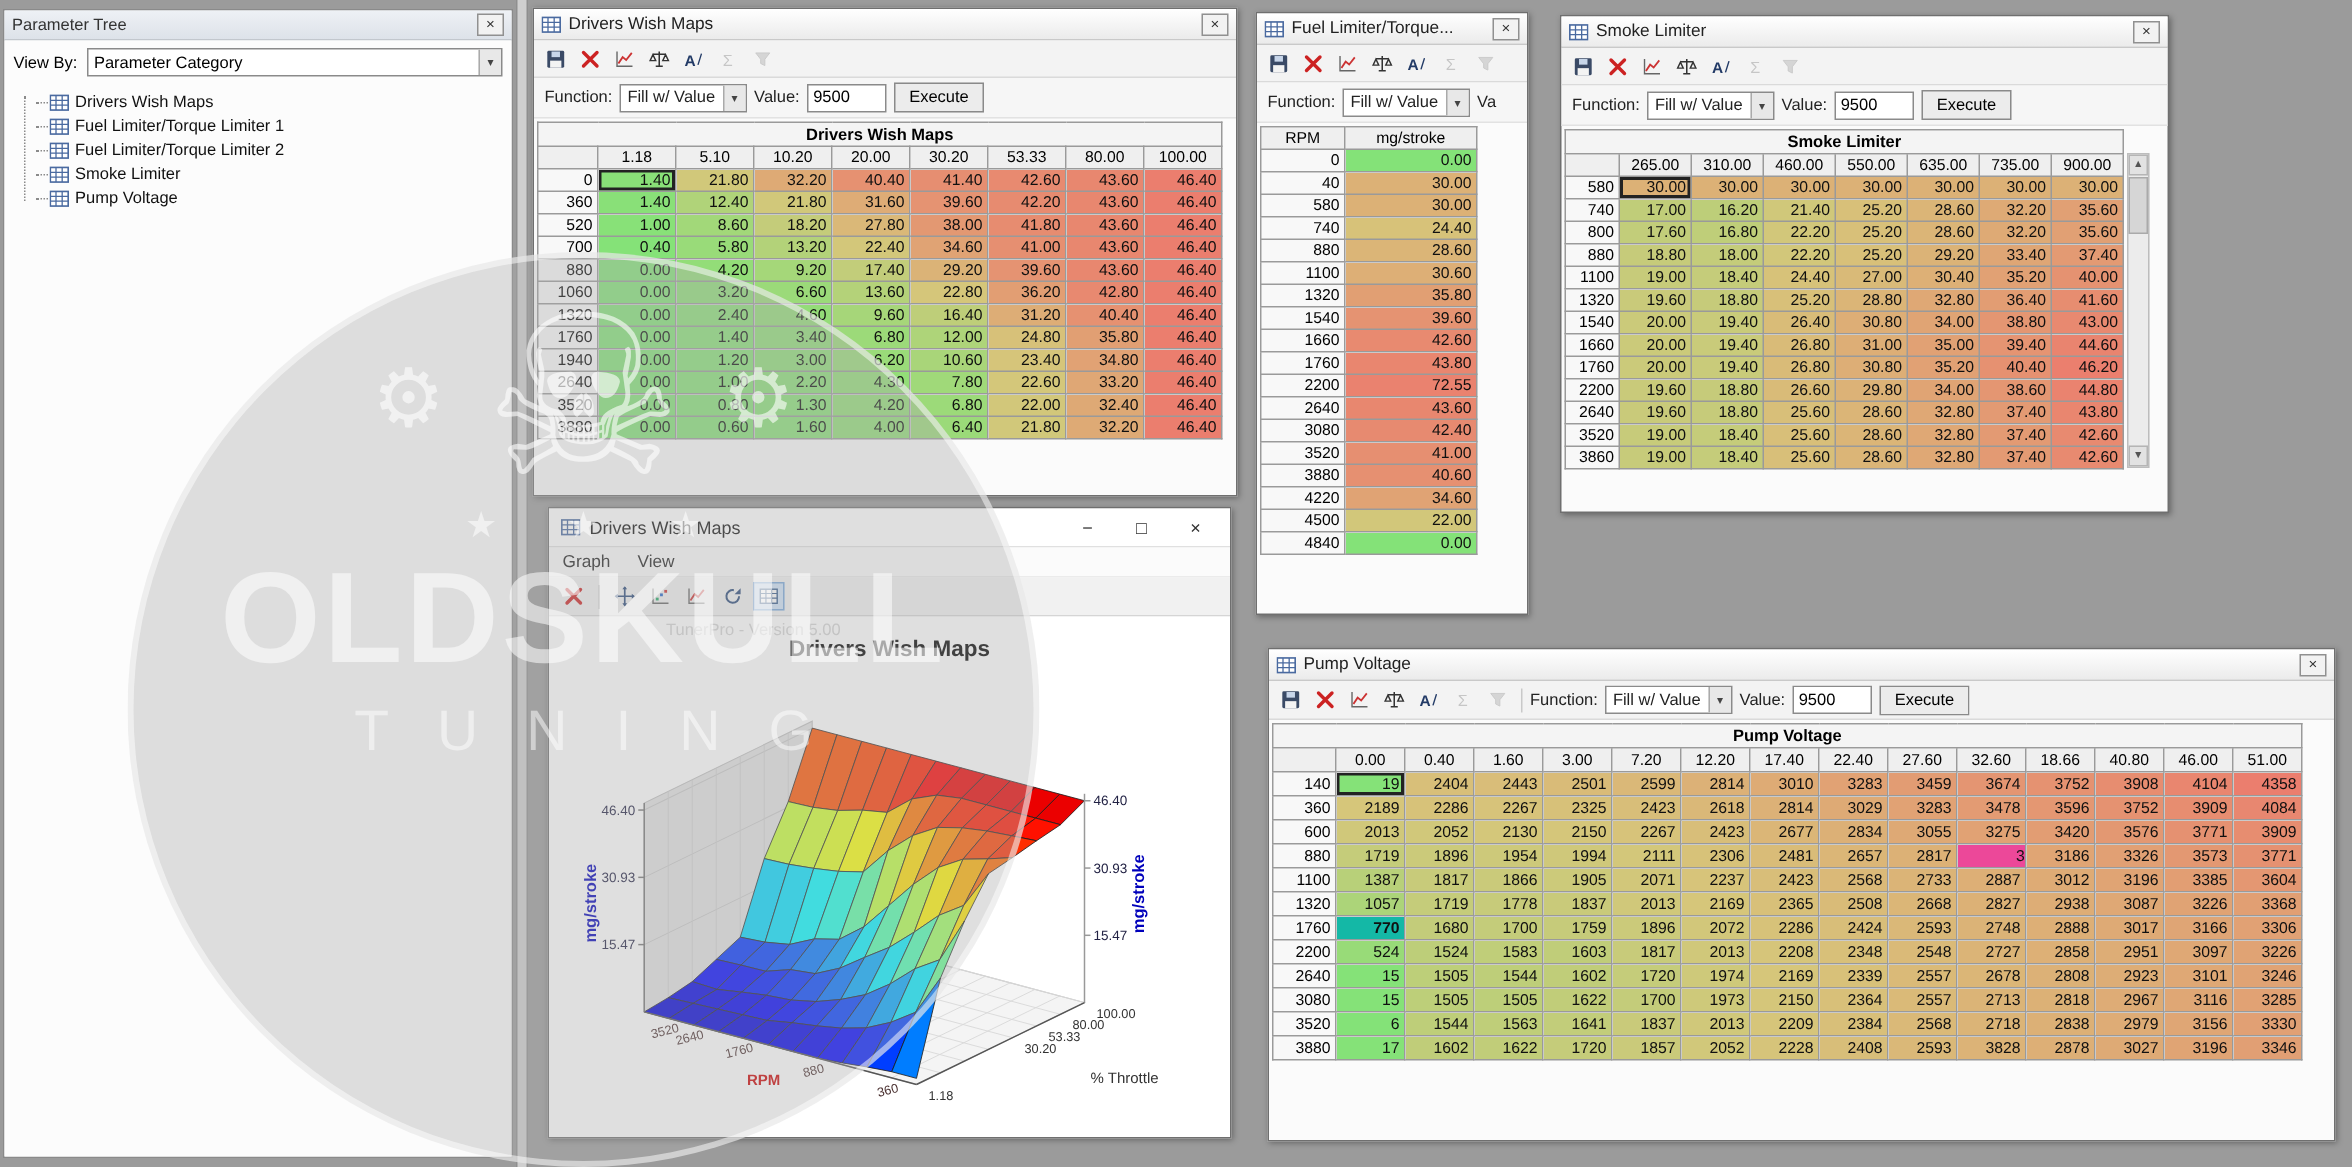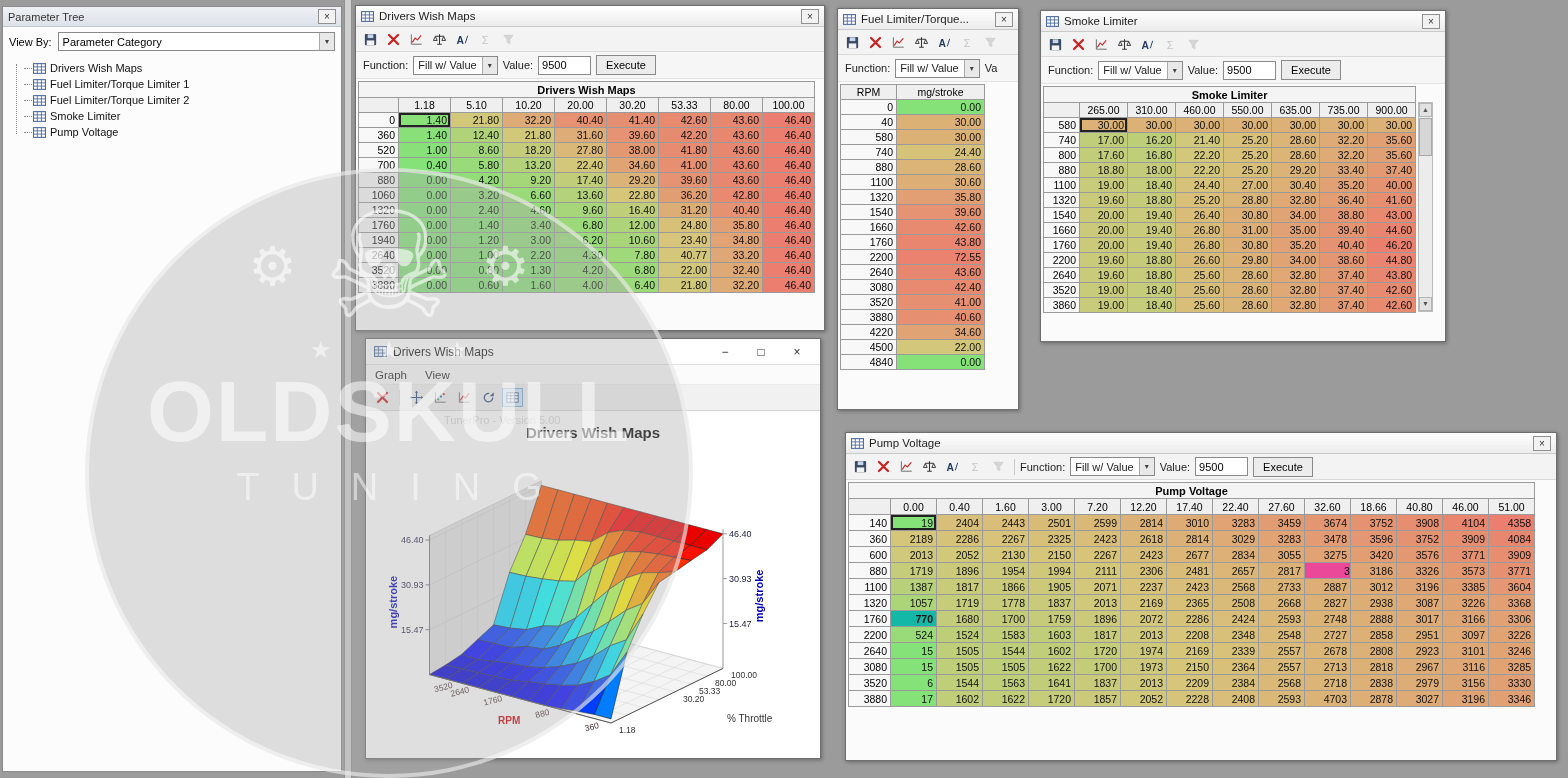--- a/index.html
+++ b/index.html
@@ -348,21 +348,21 @@
               <td style="background: rgb(225, 162, 116);">34.80</td>
               <td style="background: rgb(235, 126, 110);">46.40</td>
             </tr>
             <tr>
               <th class="rowh">2640</th>
               <td style="background: rgb(132, 226, 120);">0.00</td>
               <td style="background: rgb(136, 225, 120);">1.00</td>
               <td style="background: rgb(140, 223, 120);">2.20</td>
               <td style="background: rgb(147, 221, 120);">4.30</td>
               <td style="background: rgb(160, 217, 121);">7.80</td>
-              <td style="background: rgb(212, 199, 122);">40.77</td>
+              <td style="background: rgb(212, 199, 122);">22.60</td>
               <td style="background: rgb(223, 167, 117);">33.20</td>
               <td style="background: rgb(235, 126, 110);">46.40</td>
             </tr>
             <tr>
               <th class="rowh">3520</th>
               <td style="background: rgb(132, 226, 120);">0.00</td>
               <td style="background: rgb(135, 225, 120);">0.80</td>
               <td style="background: rgb(137, 224, 120);">1.30</td>
               <td style="background: rgb(147, 221, 120);">4.20</td>
               <td style="background: rgb(156, 218, 121);">6.80</td>
@@ -1268,21 +1268,21 @@
               <th class="rowh">3880</th>
               <td style="background: rgb(133, 226, 120);">17</td>
               <td style="background: rgb(192, 205, 121);">1602</td>
               <td style="background: rgb(193, 205, 121);">1622</td>
               <td style="background: rgb(197, 204, 122);">1720</td>
               <td style="background: rgb(202, 202, 122);">1857</td>
               <td style="background: rgb(209, 200, 122);">2052</td>
               <td style="background: rgb(214, 196, 122);">2228</td>
               <td style="background: rgb(216, 190, 121);">2408</td>
               <td style="background: rgb(218, 184, 120);">2593</td>
-              <td style="background: rgb(220, 179, 119);">4703</td>
+              <td style="background: rgb(220, 179, 119);">3828</td>
               <td style="background: rgb(221, 175, 118);">2878</td>
               <td style="background: rgb(222, 170, 117);">3027</td>
               <td style="background: rgb(224, 164, 116);">3196</td>
               <td style="background: rgb(225, 159, 116);">3346</td>
             </tr>
           </tbody>
         </table>
       </div>
   </div>
 

